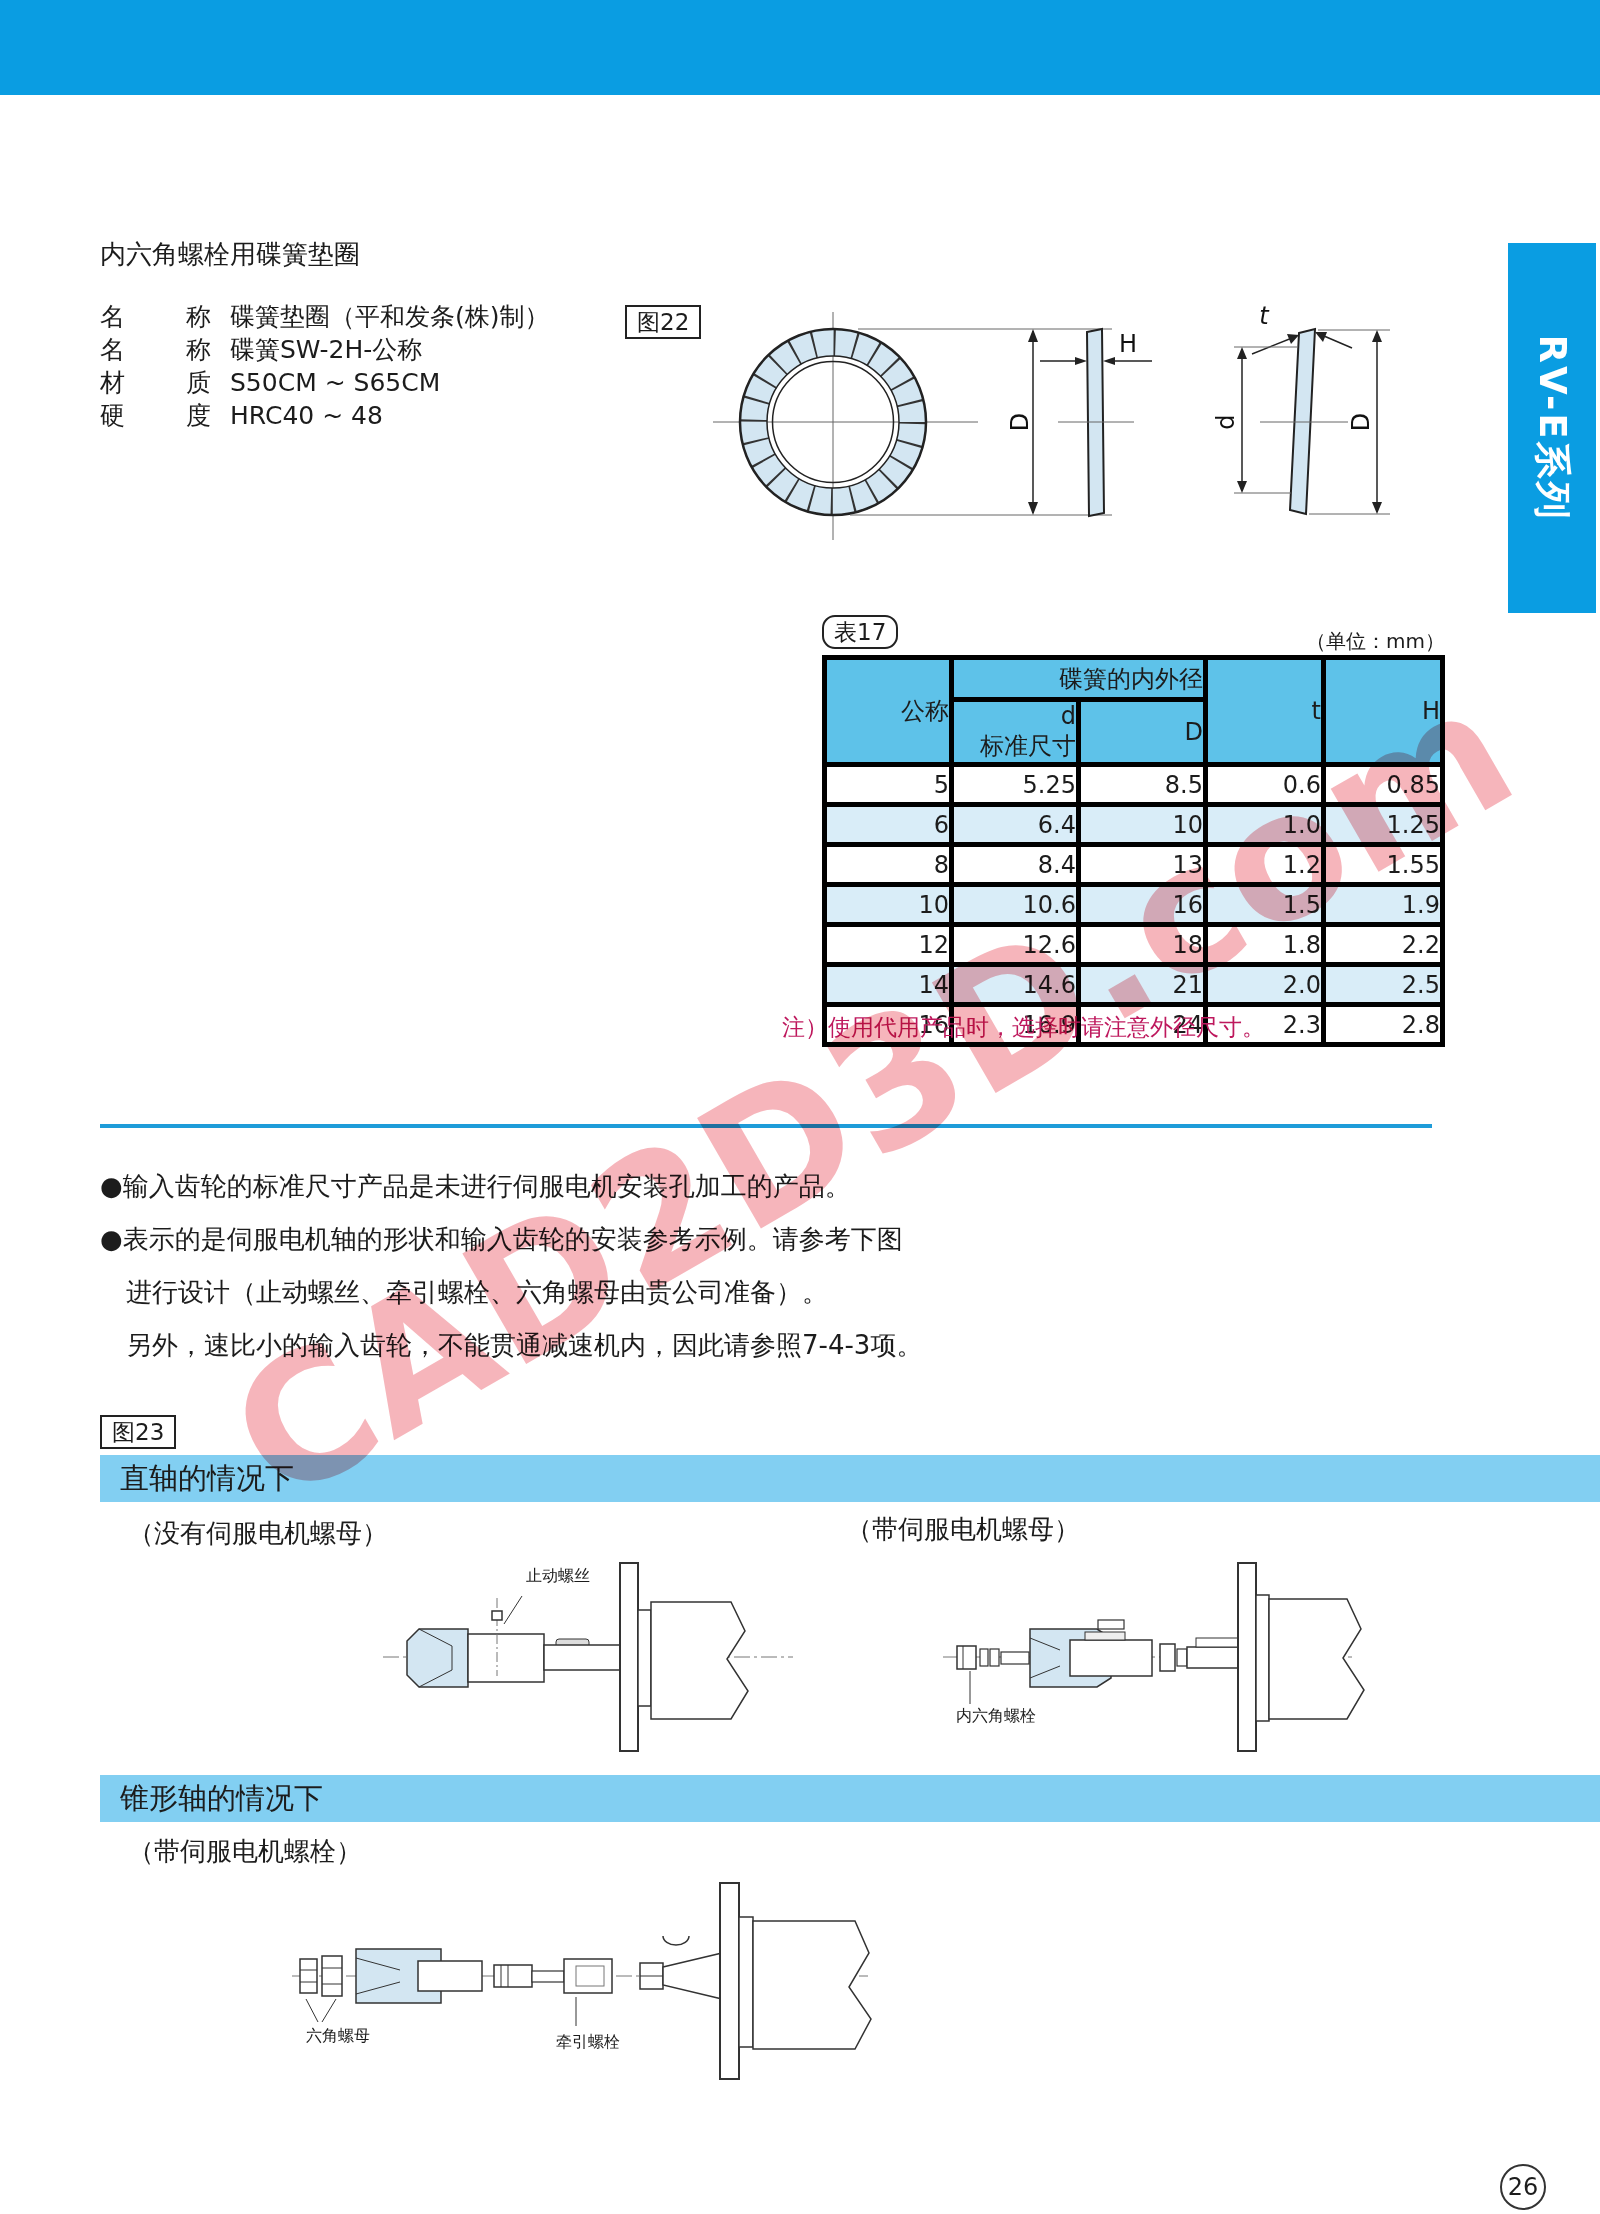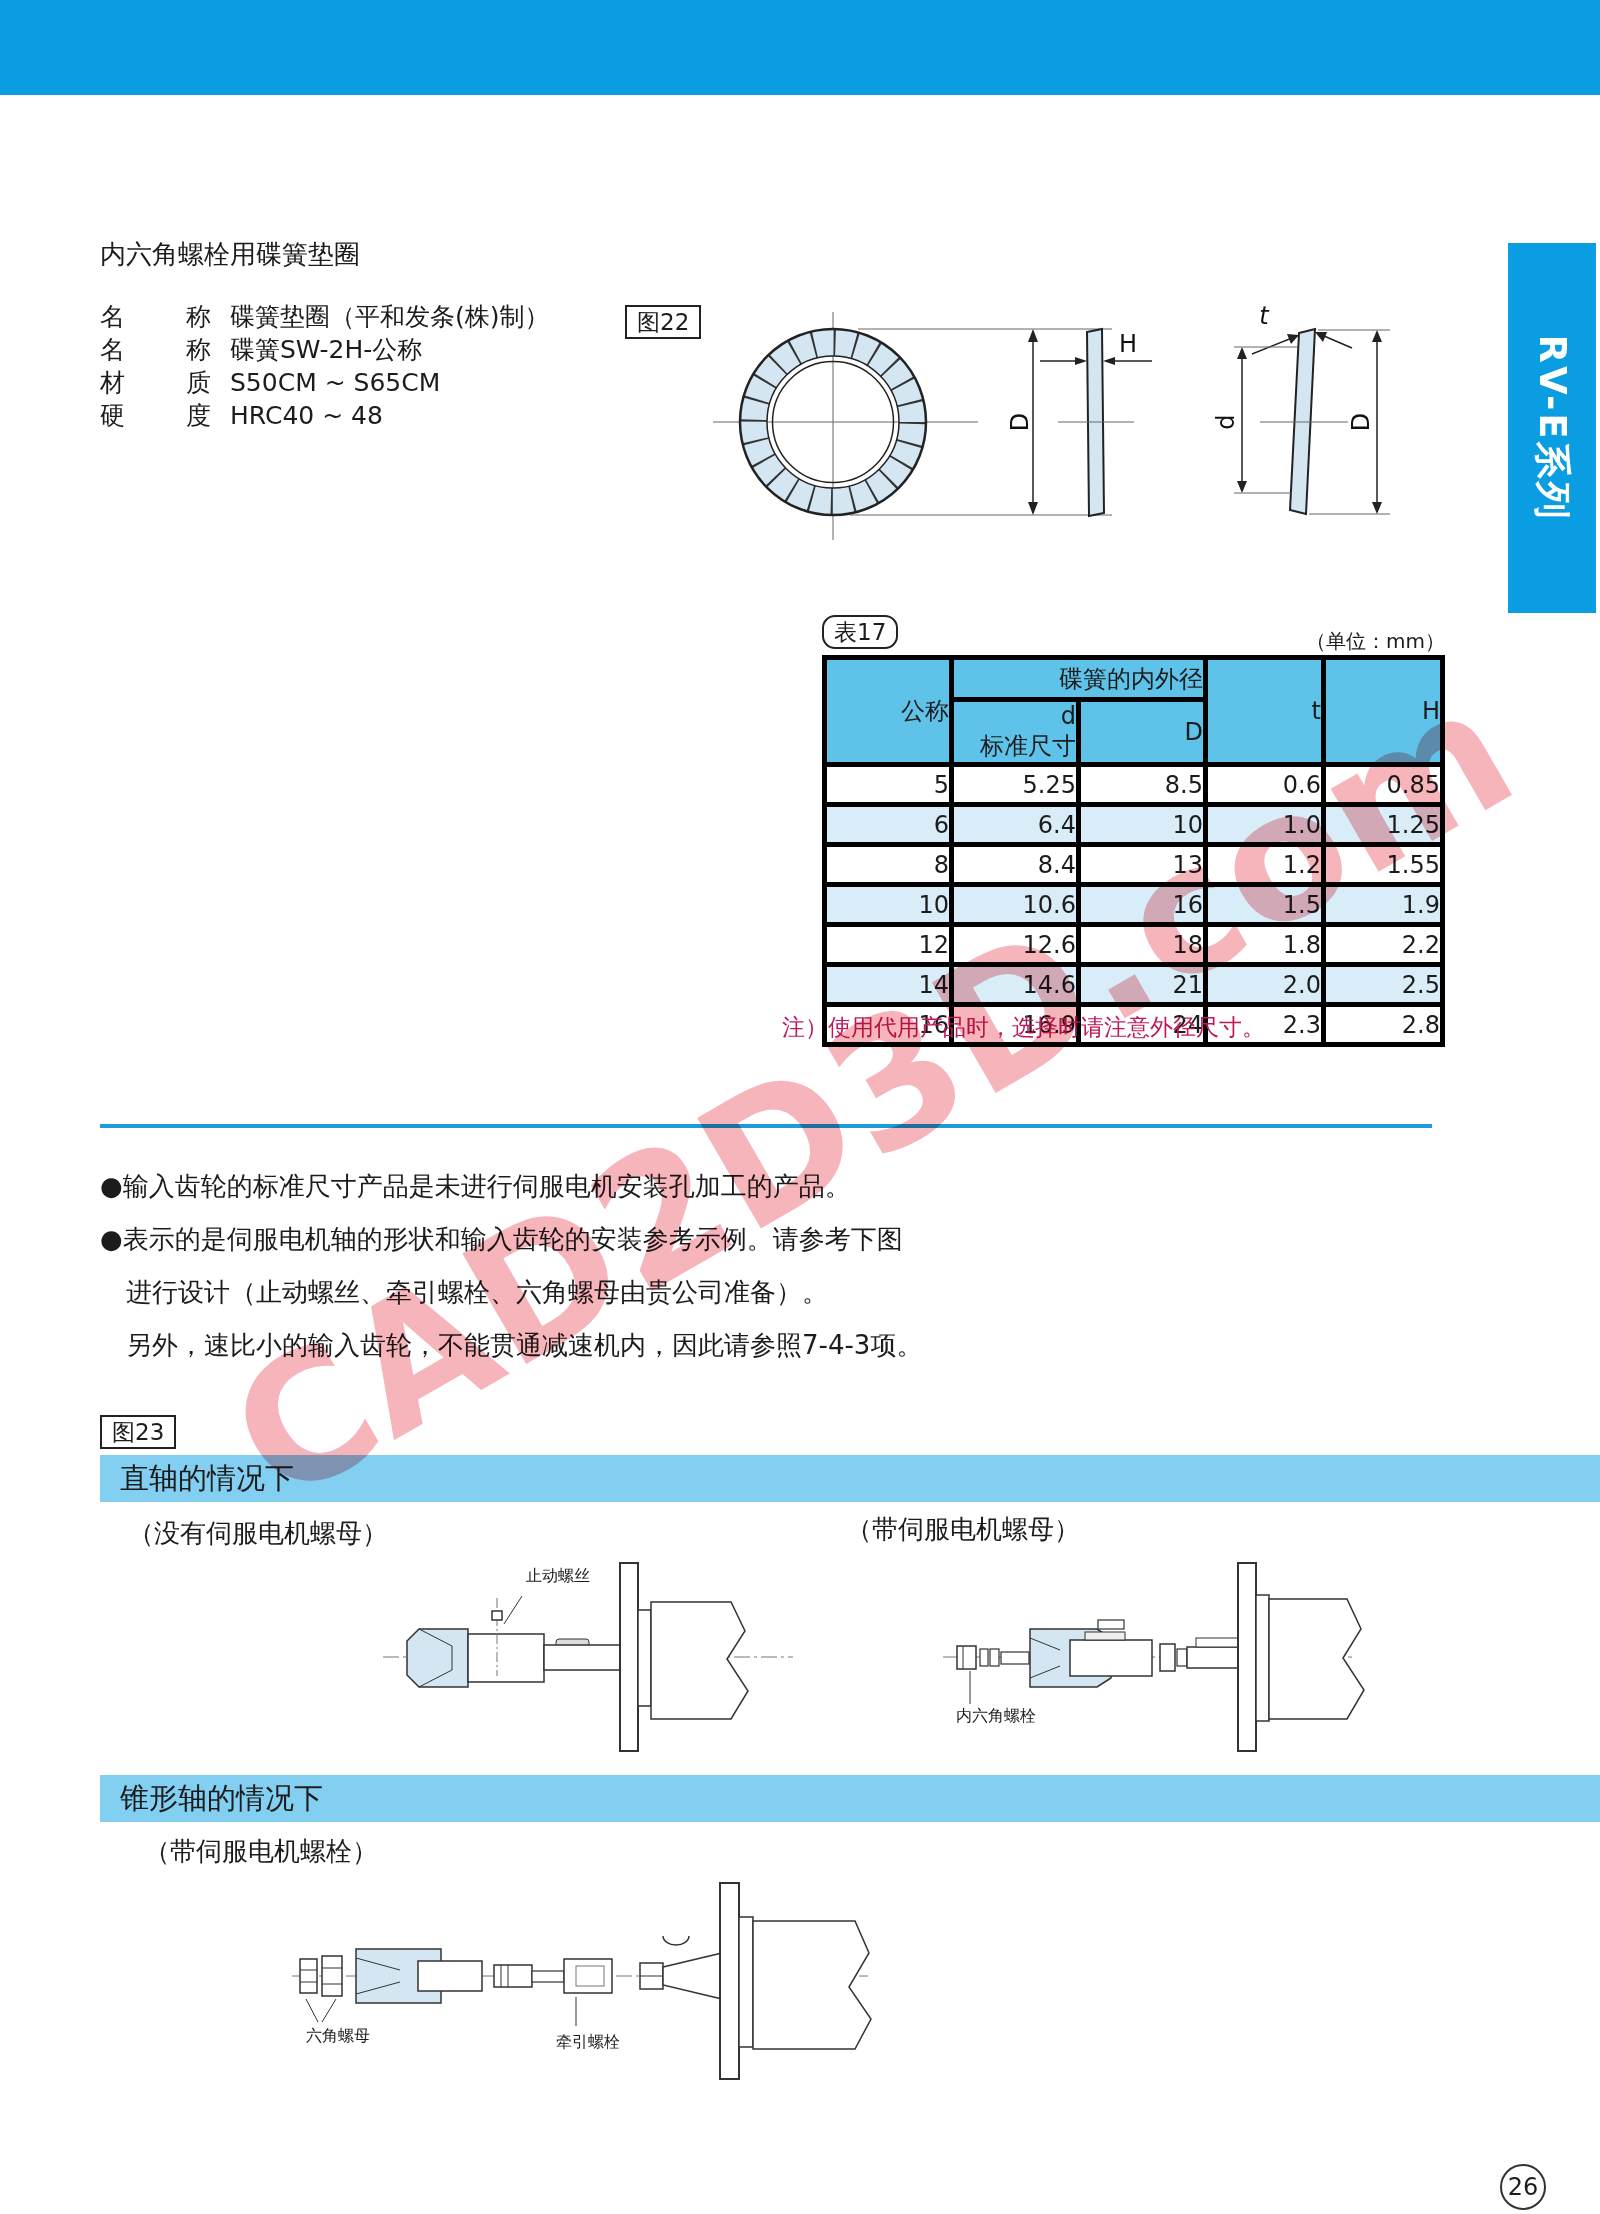--- a/index.html
+++ b/index.html
@@ -258,21 +258,21 @@
     <rect x="1177" y="1649" width="10" height="17" fill="#fff" stroke="#333" stroke-width="1.2"></rect>
     <rect x="1187" y="1647" width="52" height="21" fill="#fff" stroke="#333" stroke-width="1.5"></rect>
     <rect x="1196" y="1638" width="42" height="9" fill="#fff" stroke="#333" stroke-width="1"></rect>
     <rect x="1238" y="1563" width="18" height="188" fill="#fff" stroke="#333" stroke-width="2"></rect>
     <rect x="1256" y="1595" width="13" height="126" fill="#fff" stroke="#333" stroke-width="1.5"></rect>
     <path d="M1269,1599 L1347,1599 L1361,1629 L1343,1658 L1364,1690 L1347,1719 L1269,1719 Z" fill="#fff" stroke="#333" stroke-width="1.5"></path>
   </svg>
   <span class="dlabel" style="left:956px;top:1706px;">内六角螺栓</span>
 
   <div class="bar" style="top:1775px;">锥形轴的情况下</div>
-  <div class="caption" style="left:144px;top:1834px;">（带伺服电机螺栓）</div>
+  <div class="caption" style="left:128px;top:1834px;">（带伺服电机螺栓）</div>
 
   <svg class="fig" style="left:280px;top:1875px;" width="600" height="210" viewBox="280 1875 600 210">
     <line x1="292" y1="1976" x2="868" y2="1976" stroke="#777" stroke-width="1" stroke-dasharray="16 4 3 4"></line>
     <rect x="300" y="1959" width="17" height="34" fill="#fff" stroke="#333" stroke-width="1.5"></rect>
     <line x1="300" y1="1970" x2="317" y2="1970" stroke="#333" stroke-width="1"></line>
     <line x1="300" y1="1982" x2="317" y2="1982" stroke="#333" stroke-width="1"></line>
     <rect x="322" y="1956" width="20" height="40" fill="#fff" stroke="#333" stroke-width="1.5"></rect>
     <line x1="322" y1="1968" x2="342" y2="1968" stroke="#333" stroke-width="1"></line>
     <line x1="322" y1="1984" x2="342" y2="1984" stroke="#333" stroke-width="1"></line>
     <line x1="306" y1="1999" x2="318" y2="2022" stroke="#333" stroke-width="1"></line>

